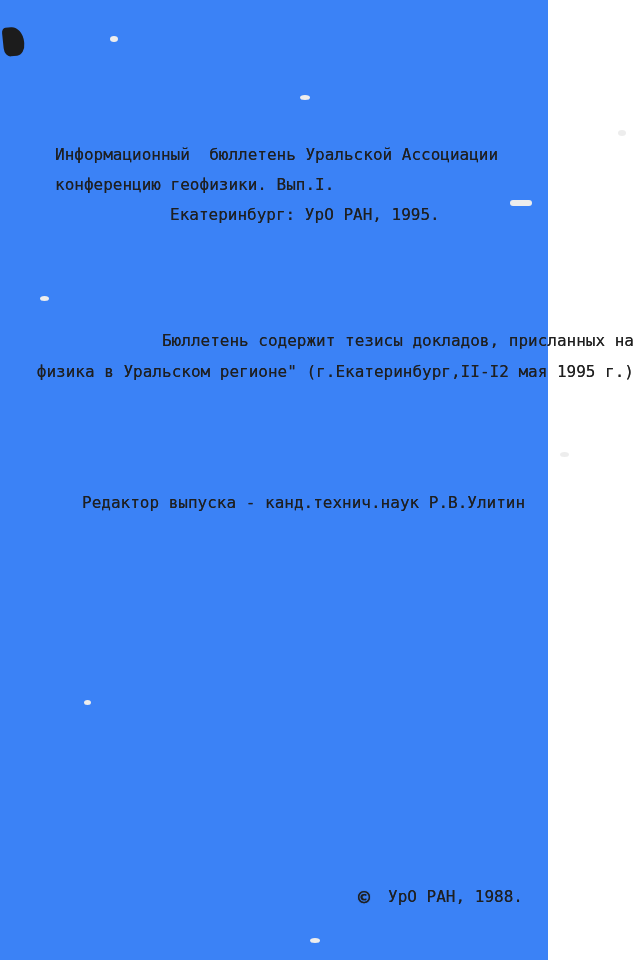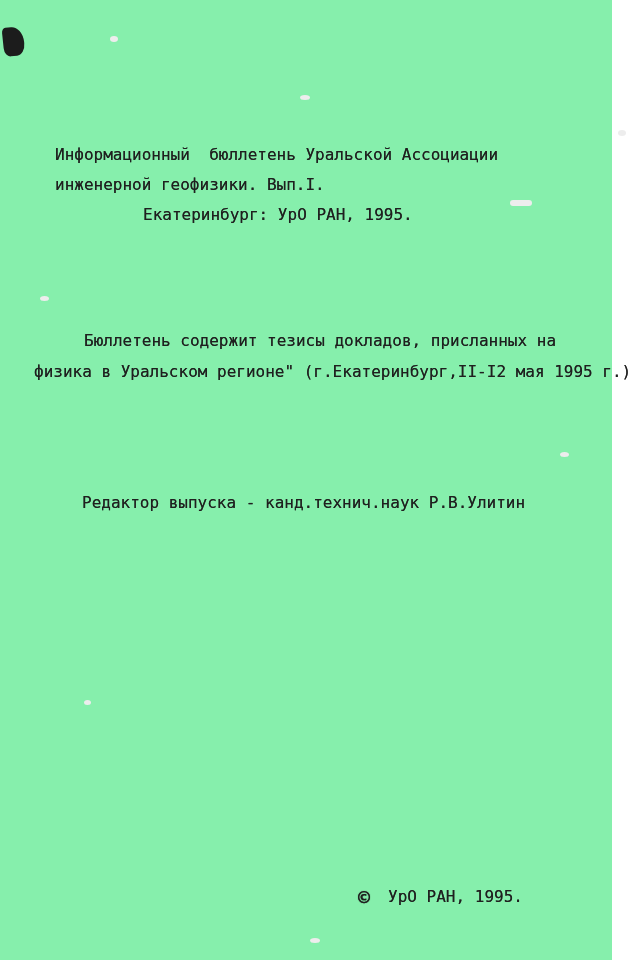--- a/index.html
+++ b/index.html
@@ -8,48 +8,49 @@
   }
   body {
     width: 640px;
     height: 960px;
     background: #ffffff;
     overflow: hidden;
     font-family: "DejaVu Sans Mono", "Liberation Mono", monospace;
   }
   .page {
     position: relative;
-    width: 612px;
+    width: 548px;
     height: 960px;
-    background: #86efac;
+    background: #3b82f6;
     color: #1f1f1f;
   }
   .line {
     white-space: pre;
     font-size: 16px;
     line-height: 30px;
     letter-spacing: 0px;
     text-shadow: 0 0 0.6px rgba(25,25,25,0.75);
   }
   .biblio-block {
     position: absolute;
     top: 140px;
     left: 55px;
   }
   .biblio-publisher {
-    margin-left: 88px;
+    margin-left: 115px;
   }
   .annotation-block {
     position: absolute;
     top: 325px;
     left: 34px;
     width: 600px;
   }
   .annotation-block .line {
     line-height: 31px;
+    text-align: right;
   }
   .annotation-indent {
     text-indent: 50px;
   }
   .editor-line {
     position: absolute;
     top: 488px;
     left: 82px;
   }
   .copyright-line {
@@ -92,29 +93,29 @@
   <div class="speckle" style="top:95px;left:300px;width:10px;height:5px;"></div>
   <div class="speckle" style="top:200px;left:510px;width:22px;height:6px;border-radius:3px;"></div>
   <div class="speckle" style="top:296px;left:40px;width:9px;height:5px;"></div>
   <div class="speckle" style="top:130px;left:618px;width:8px;height:6px;"></div>
   <div class="speckle" style="top:700px;left:84px;width:7px;height:5px;"></div>
   <div class="speckle" style="top:452px;left:560px;width:9px;height:5px;"></div>
   <div class="speckle" style="top:938px;left:310px;width:10px;height:5px;"></div>
 
   <div class="biblio-block">
     <div class="line">Информационный  бюллетень Уральской Ассоциации</div>
-    <div class="line">инженерной геофизики. Вып.I.</div>
+    <div class="line">конференцию геофизики. Вып.I.</div>
     <div class="line biblio-publisher">Екатеринбург: УрО РАН, 1995.</div>
   </div>
 
   <div class="annotation-block">
     <div class="line annotation-indent">Бюллетень содержит тезисы докладов, присланных на</div>
     <div class="line">физика в Уральском регионе" (г.Екатеринбург,II-I2 мая 1995 г.)</div>
   </div>
 
   <div class="line editor-line">Редактор выпуска - канд.технич.наук Р.В.Улитин</div>
 
   <div class="copyright-line">
     <span class="copyright-symbol">©</span>
-    <span class="line">УрО РАН, 1995.</span>
+    <span class="line">УрО РАН, 1988.</span>
   </div>
 
 </div>
 
 </body></html>

